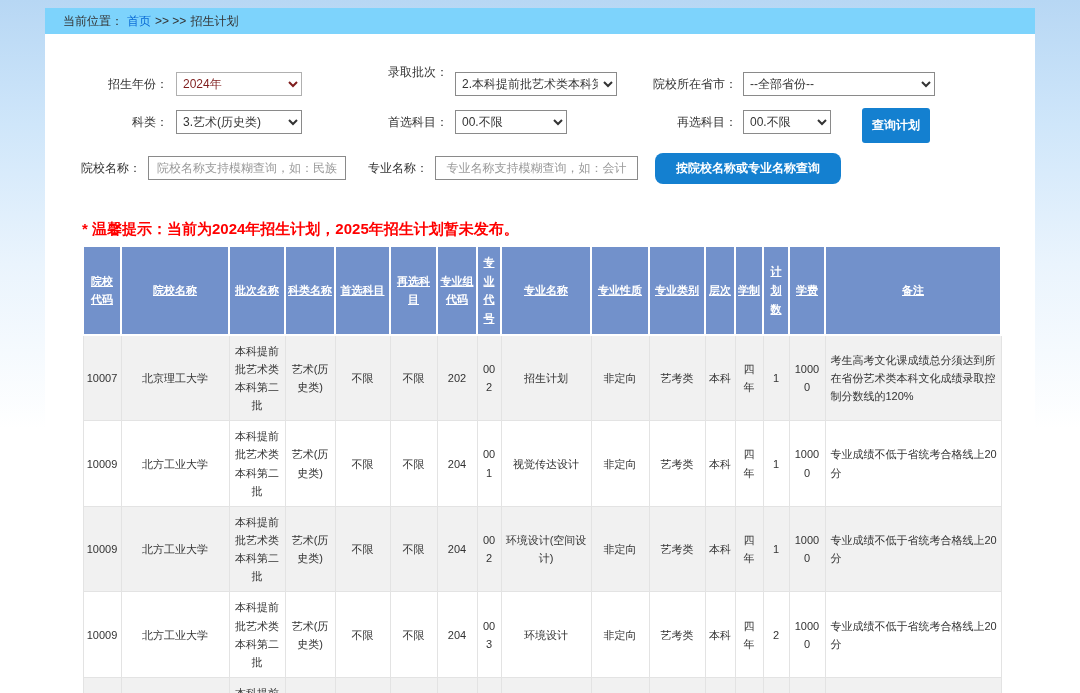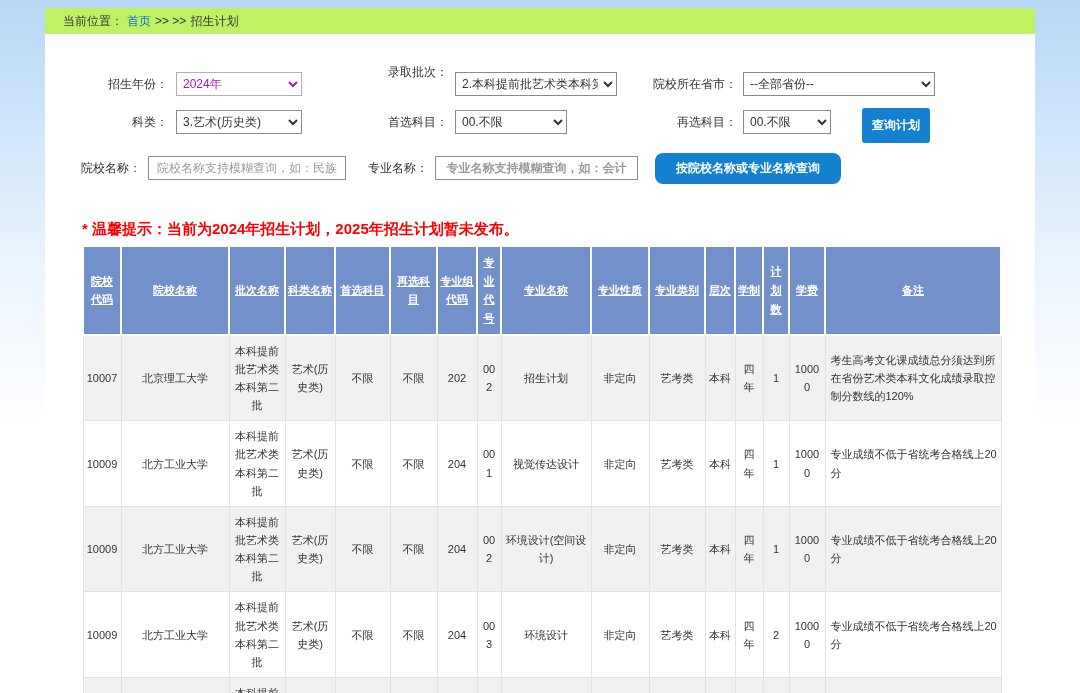--- a/index.html
+++ b/index.html
@@ -8,33 +8,33 @@
     font-family:"Liberation Sans","DejaVu Sans",sans-serif;
     background:linear-gradient(180deg,#b7d7f4 0%,#cfe6fa 18%,#eaf4fd 38%,#ffffff 62%,#ffffff 100%);
     position:relative;
   }
   .page-container {
     position:absolute; left:45px; top:8px; width:990px; height:685px;
     background:#ffffff;
   }
   
   .breadcrumb-bar {
-    height:26px; background:#bef264; display:flex; align-items:center;
+    height:26px; background:#7dd3fc; display:flex; align-items:center;
     padding-left:18px; font-size:12px; color:#333; gap:4px;
   }
   .breadcrumb-bar .home-link { color:#0a6bd5; text-decoration:none; cursor:pointer; }
   
   .form-area { position:relative; height:158px; margin-top:24px; font-size:12px; color:#333; }
   .f-label { position:absolute; text-align:right; line-height:24px; }
   .f-select, .f-input {
     position:absolute; height:24px; font-size:12px; color:#333;
     border:1px solid #8a8a8a; background:#fff; font-family:inherit;
   }
   .f-select { padding:0 2px; }
-  .f-select.disabled { color:#a21caf; border-color:#b0b0b0; }
+  .f-select.disabled { color:#7f1d1d; border-color:#b0b0b0; }
   .f-input { text-align:center; }
   .f-input::placeholder { color:#9a9a9a; }
   .btn {
     position:absolute; background:#1480d0; color:#fff; border:none; cursor:pointer;
     font-family:inherit; font-weight:bold; border-radius:3px;
   }
   .btn-query { width:68px; height:35px; font-size:12px; }
   .btn-name-query { width:186px; height:31px; font-size:12px; border-radius:8px; }
   
   .notice-text {
@@ -101,21 +101,21 @@
     <select class="f-select" style="left:698px;top:52px;width:88px;">
       <option>00.不限</option>
     </select>
 
     <button class="btn btn-query" style="left:817px;top:50px;">查询计划</button>
 
     <span class="f-label" style="left:28px;top:98px;width:68px;">院校名称：</span>
     <input class="f-input" style="left: 103px; top: 98px; width: 198px;" placeholder="院校名称支持模糊查询，如：民族">
 
     <span class="f-label" style="left:315px;top:98px;width:68px;">专业名称：</span>
-    <input class="f-input" style="left: 390px; top: 98px; width: 203px; font-weight: bold;" placeholder="专业名称支持模糊查询，如：会计">
+    <input class="f-input" style="left: 390px; top: 98px; width: 203px;" placeholder="专业名称支持模糊查询，如：会计">
 
     <button class="btn btn-name-query" style="left:610px;top:95px;">按院校名称或专业名称查询</button>
   </div>
 
   <div class="notice-text">* 温馨提示：当前为2024年招生计划，2025年招生计划暂未发布。</div>
 
   <table class="plan-table">
     <colgroup>
         <col style="width: 38px;">
         <col style="width: 108px;">

